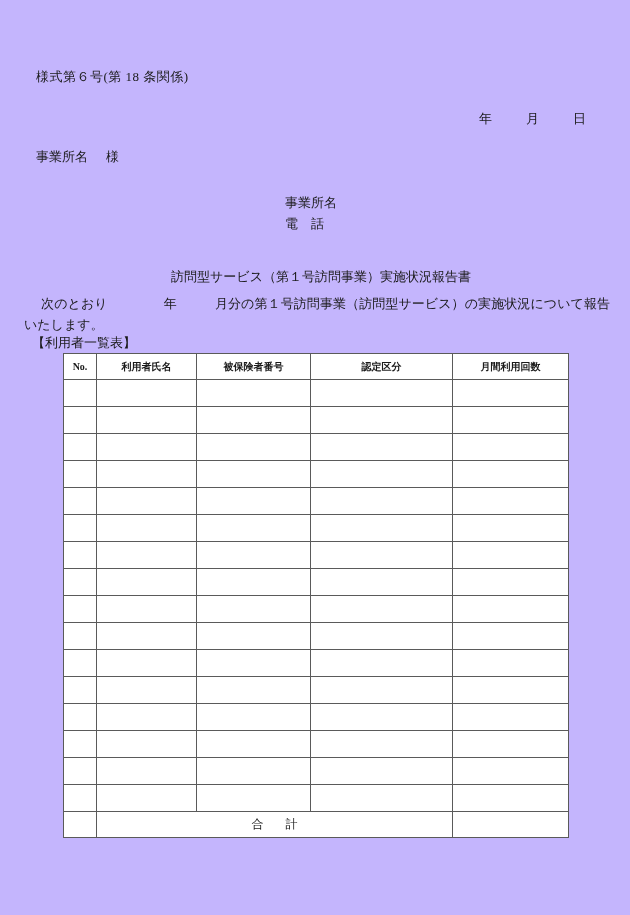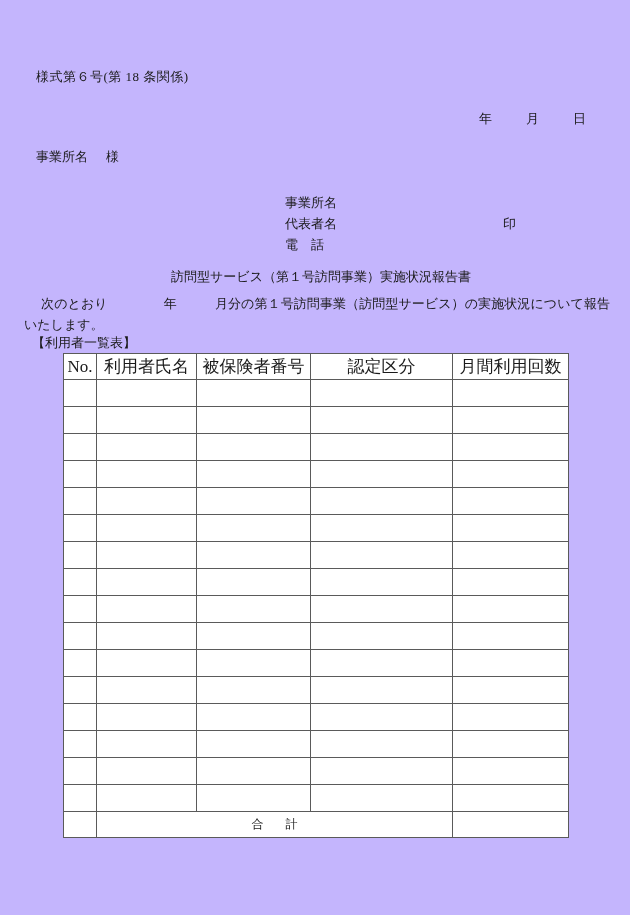--- a/index.html
+++ b/index.html
@@ -146,21 +146,22 @@
   .user-table td {
     border: 1px solid #5a5a5a;
     height: 25px;
     padding: 0;
     text-align: center;
     vertical-align: middle;
     font-weight: normal;
     background: #ffffff;
   }
   .user-table th {
-    font-size: 17px;
+    font-size: 10px;
+    font-weight: bold;
   }
   .col-no    { width: 33px; }
   .col-name  { width: 100px; }
   .col-insno { width: 114px; }
   .col-cat   { width: 142px; }
   .col-count { width: 116px; }
 
   .th-no {
     font-size: 10.5px;
   }
@@ -187,24 +188,20 @@
     <span class="dslot"></span><span class="dunit">年</span><span class="dslot"></span><span class="dunit">月</span><span class="dslot"></span><span class="dunit">日</span>
   </div>
 
   <div class="addressee">
     <span>事業所名</span><span class="honorific">様</span>
   </div>
 
   <div class="sender-block">
     <div class="sender-row">
       <span class="label-spaced">事業所名</span>
-    </div>
-    <div class="sender-row">
-      <span class="label-spaced">代表者名</span>
-      <span class="seal-mark">印</span>
     </div>
     <div class="sender-row">
       <span class="tel-label"><span>電</span><span class="gap"></span><span>話</span></span>
     </div>
   </div>
 
   <div class="doc-title">訪問型サービス（第１号訪問事業）実施状況報告書</div>
 
   <div class="body-para">
     <span class="indent"></span><span>次のとおり</span><span class="blank-wide"></span><span>年</span><span class="blank-mid"></span><span>月分の第１号訪問事業（訪問型サービス）の実施状況について報告いたし</span><span>ます。</span>

